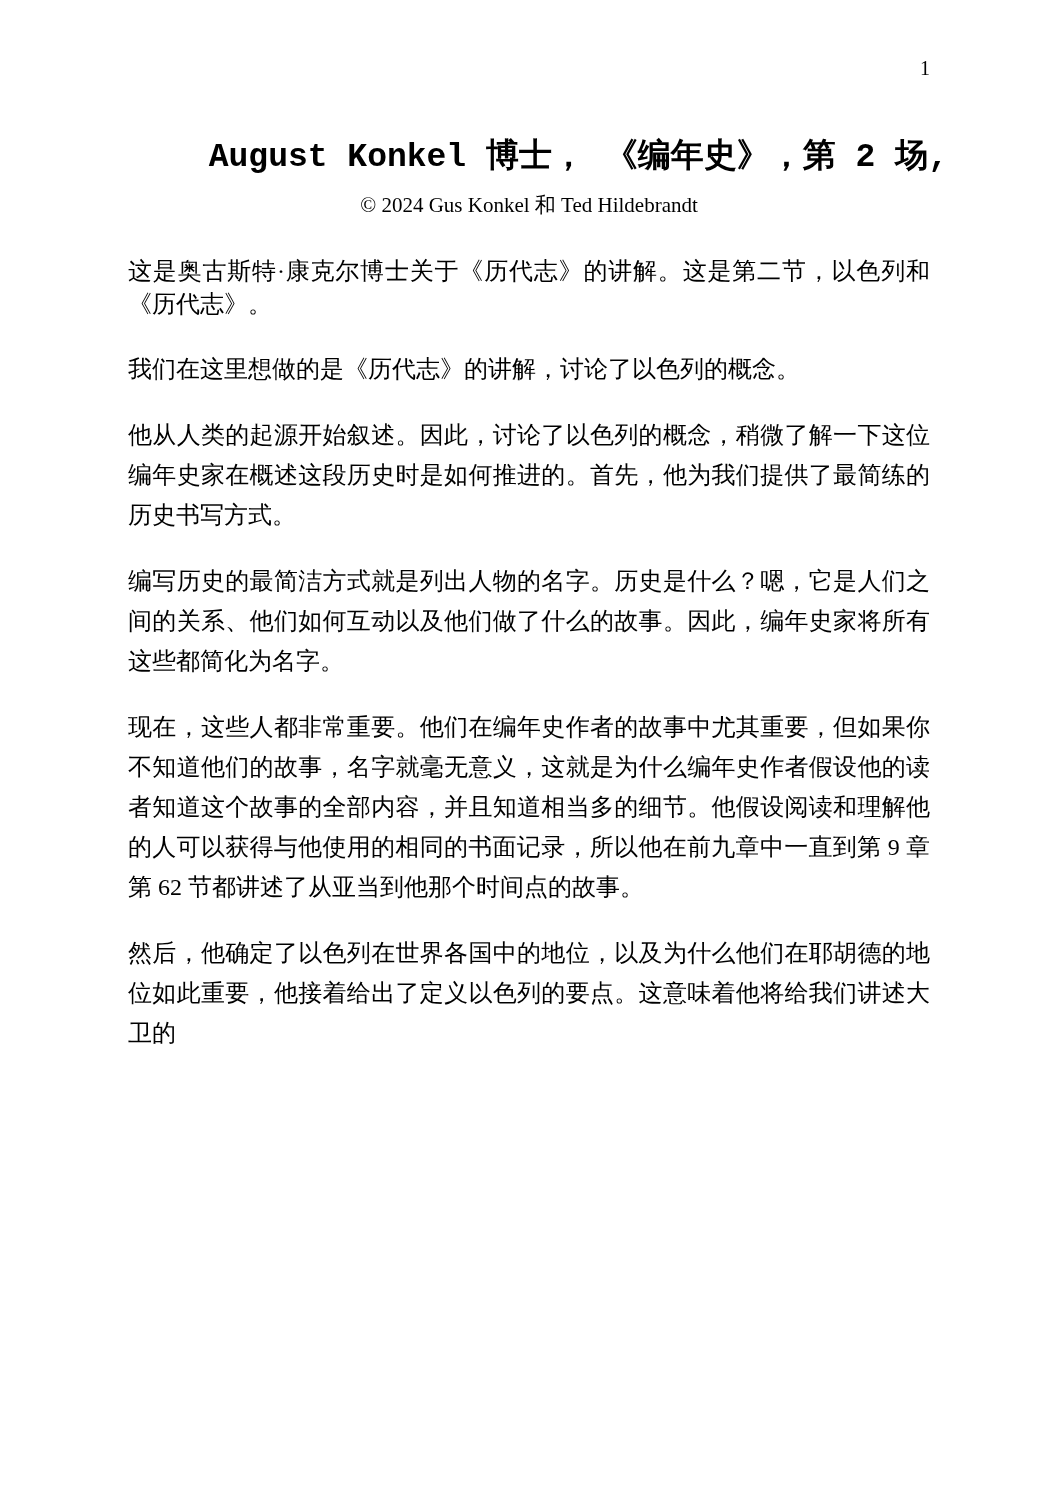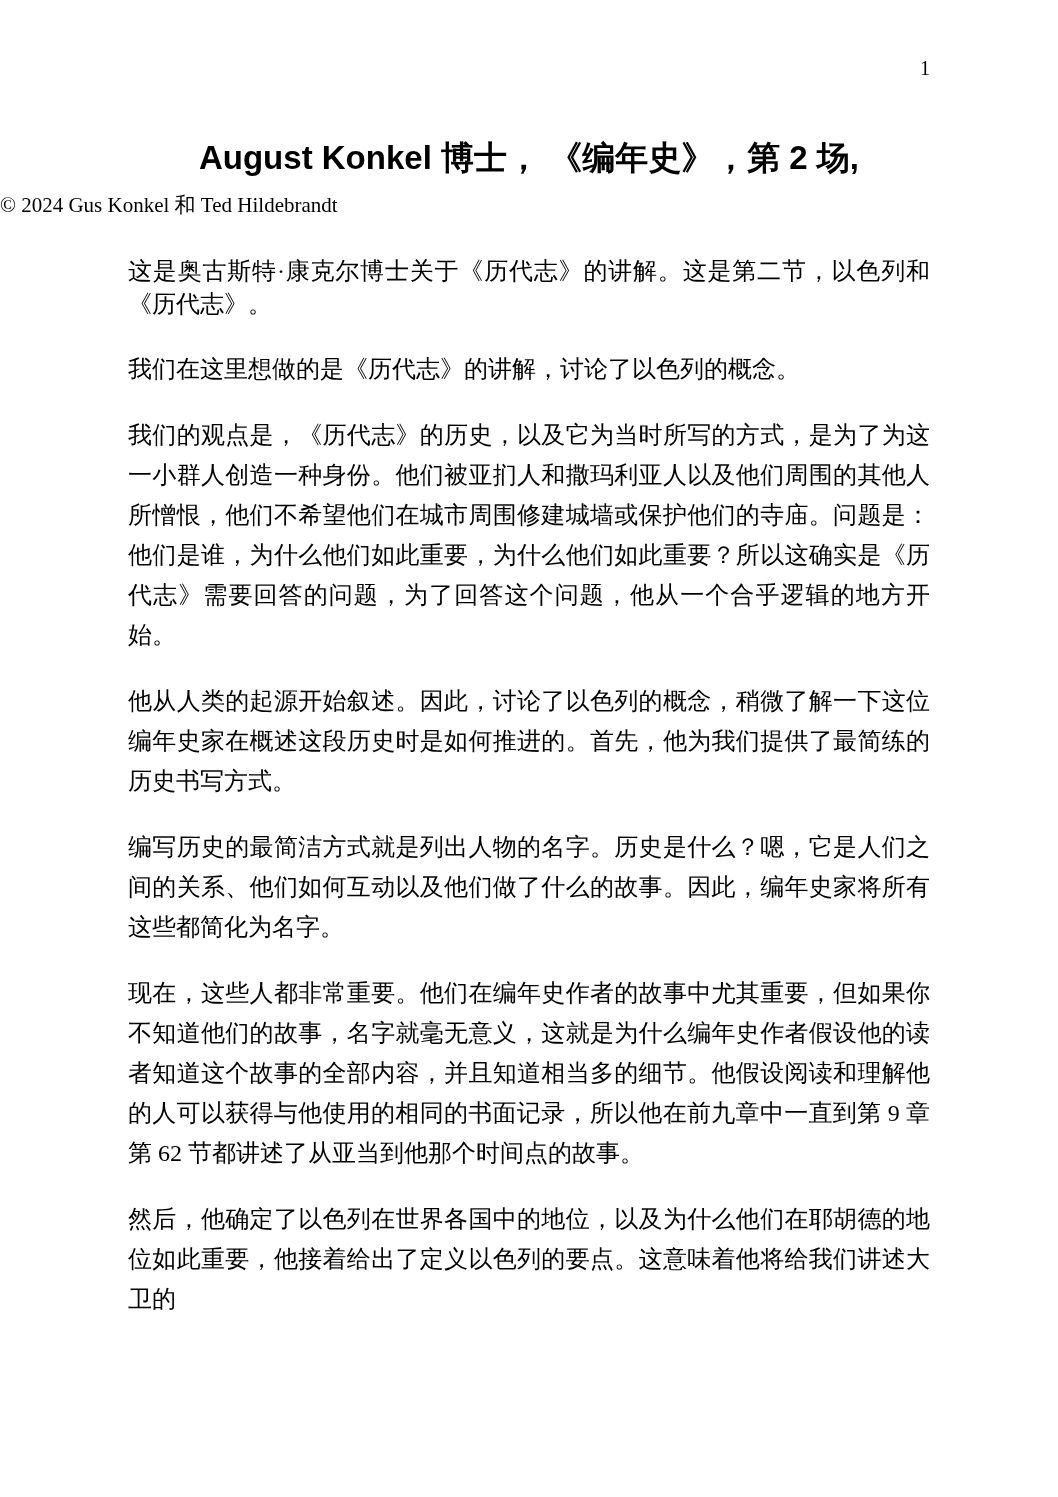--- a/index.html
+++ b/index.html
@@ -19,29 +19,30 @@
   .page-number {
     position: absolute;
     top: 58px;
     right: 128px;
     font-size: 20px;
     line-height: 1;
     font-family: "Liberation Serif", serif;
   }
   .doc-title {
     margin: 127px 110px 0 110px;
-    text-align: center;
-    font-family: Liberation Sans, sans-serif;
+    text-align: right;
+    font-family: Liberation Mono, monospace;
     font-weight: 700;
     font-size: 33px;
     line-height: 62px;
     letter-spacing: 0;
   }
   .copyright {
     margin: 2px 0 0 0;
+    text-align: center;
     font-family: "Liberation Serif", serif;
     font-size: 21px;
     line-height: 28px;
     font-weight: 400;
   }
   .content {
     margin: 36px 128px 0 128px;
   }
   .content p {
     margin: 0 0 26px 0;
@@ -63,20 +64,19 @@
 
   <div class="page-number">1</div>
 
   <h1 class="doc-title"><span>August Konkel 博士， 《编年史》，第 2 场,</span><br></h1>
 
   <div class="copyright">© 2024 Gus Konkel 和 Ted Hildebrandt</div>
 
   <div class="content">
     <p class="tight">这是奥古斯特·康克尔博士关于《历代志》的讲解。这是第二节，以色列和《历代志》。</p>
     <p>我们在这里想做的是《历代志》的讲解，讨论了以色列的概念。</p>
-    <p>我们的观点是，《历代志》的历史，以及它为当时所写的方式，是为了为这一小群人创造一种身份。他们被亚扪人和撒玛利亚人以及他们周围的其他人所憎恨，他们不希望他们在城市周围修建城墙或保护他们的寺庙。问题是：他们是谁，为什么他们如此重要，为什么他们如此重要？所以这确实是《历代志》需要回答的问题，为了回答这个问题，他从一个合乎逻辑的地方开始。</p>
     <p>他从人类的起源开始叙述。因此，讨论了以色列的概念，稍微了解一下这位编年史家在概述这段历史时是如何推进的。首先，他为我们提供了最简练的历史书写方式。</p>
     <p>编写历史的最简洁方式就是列出人物的名字。历史是什么？嗯，它是人们之间的关系、他们如何互动以及他们做了什么的故事。因此，编年史家将所有这些都简化为名字。</p>
     <p>现在，这些人都非常重要。他们在编年史作者的故事中尤其重要，但如果你不知道他们的故事，名字就毫无意义，这就是为什么编年史作者假设他的读者知道这个故事的全部内容，并且知道相当多的细节。他假设阅读和理解他的人可以获得与他使用的相同的书面记录，所以他在前九章中一直到第 9 章第 62 节都讲述了从亚当到他那个时间点的故事。</p>
     <p>然后，他确定了以色列在世界各国中的地位，以及为什么他们在耶胡德的地位如此重要，他接着给出了定义以色列的要点。这意味着他将给我们讲述大卫的</p>
   </div>
 
 </div>
 
 </body></html>

